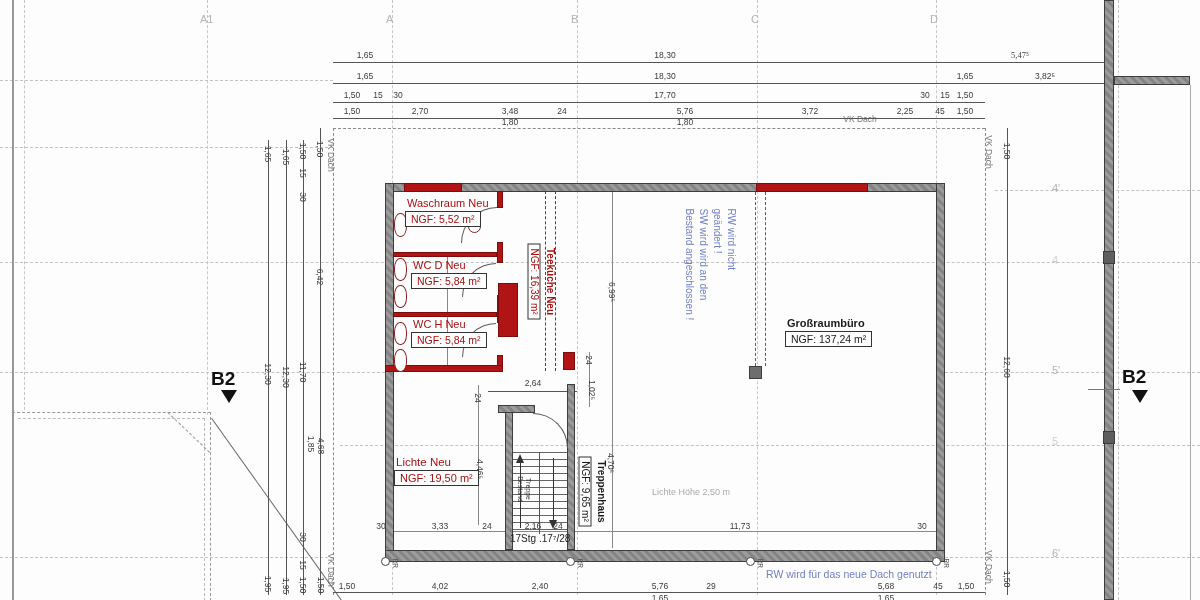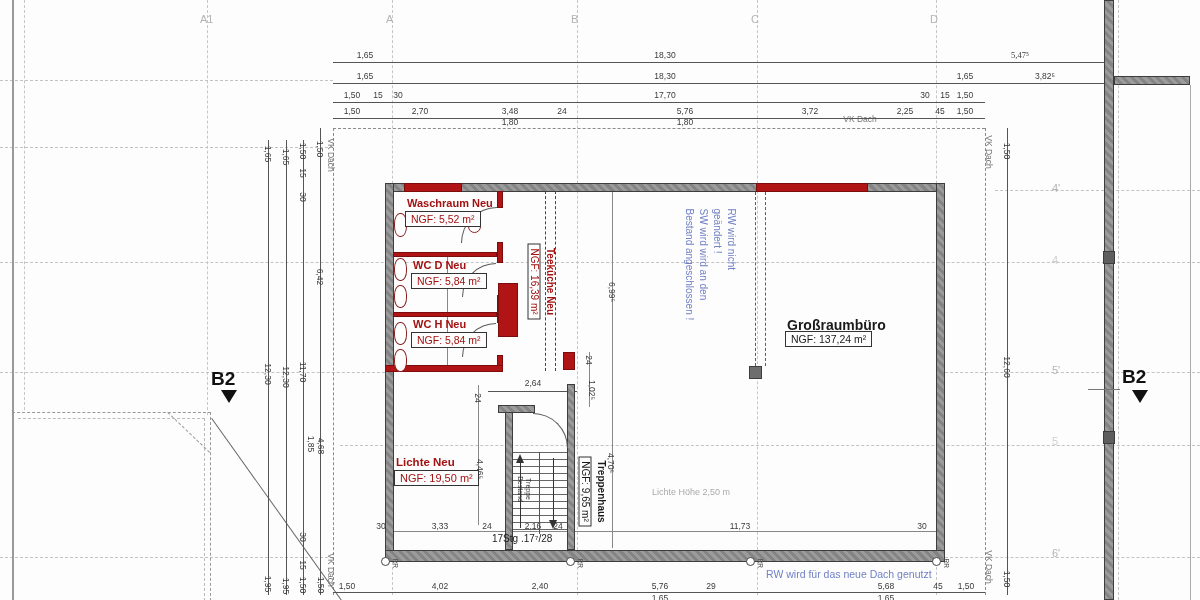--- a/index.html
+++ b/index.html
@@ -21,22 +21,22 @@
   .ddg{position:absolute;border-left:1px dashed #5c5c5c;border-right:1px dashed #5c5c5c;}
   .arc{position:absolute;border:0 solid #5a5a5a;}
   .fx{position:absolute;box-sizing:border-box;border:1px solid #8a2020;background:#fff;border-radius:45%;}
   
   .dim{position:absolute;font-size:8.5px;color:#3a3a3a;width:40px;text-align:center;white-space:nowrap;}
   .vtx{position:absolute;font-size:8.5px;color:#3a3a3a;width:44px;text-align:center;
        white-space:nowrap;transform:rotate(90deg);}
   .gray{color:#777;}
   .glab{position:absolute;font-size:11px;color:#b3b3b3;}
   .glab2{position:absolute;font-size:11px;color:#cfcfcf;}
-  .rname{position:absolute;font-size:11px;font-weight:bold;color:#a21212;white-space:nowrap;}
-  .kname{position:absolute;font-size:14px;font-weight:bold;color:#1a1a1a;white-space:nowrap;}
+  .rname{position:absolute;font-size:11px;font-weight:normal;color:#a21212;white-space:nowrap;}
+  .kname{position:absolute;font-size:11px;font-weight:bold;color:#1a1a1a;white-space:nowrap;}
   .nbox{position:absolute;font-size:10.5px;color:#a21212;border:1.5px solid #333;
         padding:1px 5px;white-space:nowrap;background:#fdfdfd;}
   .nboxk{color:#1a1a1a;}
   .vgrp{position:absolute;transform:rotate(90deg);text-align:center;}
   .vgrp .l1{font-size:10px;font-weight:bold;white-space:nowrap;}
   .vgrp .l2{display:inline-block;border:1.5px solid #333;padding:0 4px;font-size:10px;
             white-space:nowrap;margin-top:1px;background:#fdfdfd;}
   .bluev{position:absolute;width:140px;font-size:10px;color:#7080c5;transform:rotate(90deg);
          text-align:left;white-space:nowrap;}
   .blueh{position:absolute;font-size:10.5px;color:#7080c5;white-space:nowrap;}
@@ -237,21 +237,21 @@
   <div class="treads" style="left:513px;top:452px;width:54px;height:82px;"></div>
   <div class="vl" style="left:539px;top:452px;height:82px;"></div>
   <div class="vl" style="left:520px;top:462px;height:66px;background:#333;"></div>
   <div class="sarr" style="left:516px;top:454px;border-left:4px solid transparent;border-right:4px solid transparent;border-bottom:9px solid #333;"></div>
   <div class="vl" style="left:553px;top:458px;height:62px;background:#333;"></div>
   <div class="sarr" style="left:549px;top:520px;border-left:4px solid transparent;border-right:4px solid transparent;border-top:9px solid #333;"></div>
   <div class="vgrp" style="left:489px;top:481px;width:70px;">
     <div style="font-size:7px;color:#333;line-height:8px;">Treppe</div>
     <div style="font-size:7px;color:#333;line-height:8px;">Bestand</div>
   </div>
-  <div class="stg" style="left:492px;top:533px;text-align:right;">17Stg .17⁷/28</div>
+  <div class="stg" style="left:510px;top:533px;text-align:right;">17Stg .17⁷/28</div>
 
   <div class="rname" style="left:407px;top:197px;">Waschraum Neu</div>
   <div class="nbox" style="left:405px;top:211px;">NGF:   5,52 m²</div>
   <div class="rname" style="left:413px;top:259px;">WC D Neu</div>
   <div class="nbox" style="left:411px;top:273px;">NGF: 5,84 m²</div>
   <div class="rname" style="left:413px;top:318px;">WC H Neu</div>
   <div class="nbox" style="left:411px;top:332px;">NGF: 5,84 m²</div>
   <div class="vgrp" style="left:486px;top:267px;width:110px;">
     <div class="l1" style="color:#a21212;">Teeküche Neu</div>
     <div class="l2" style="color:#a21212;">NGF: 16,39 m²</div>

